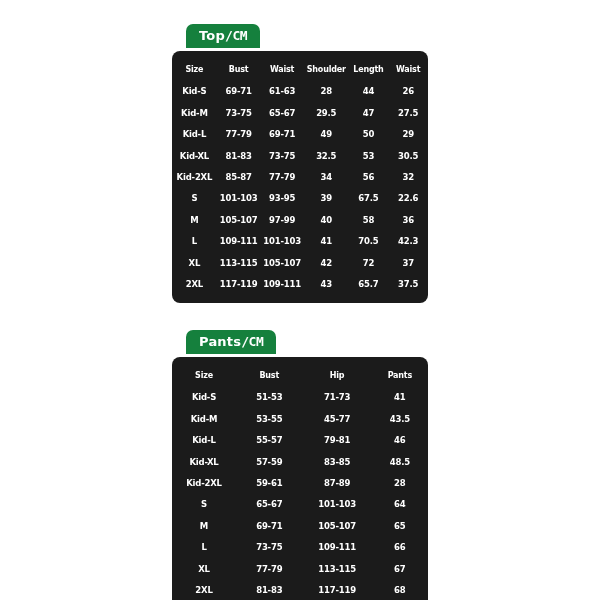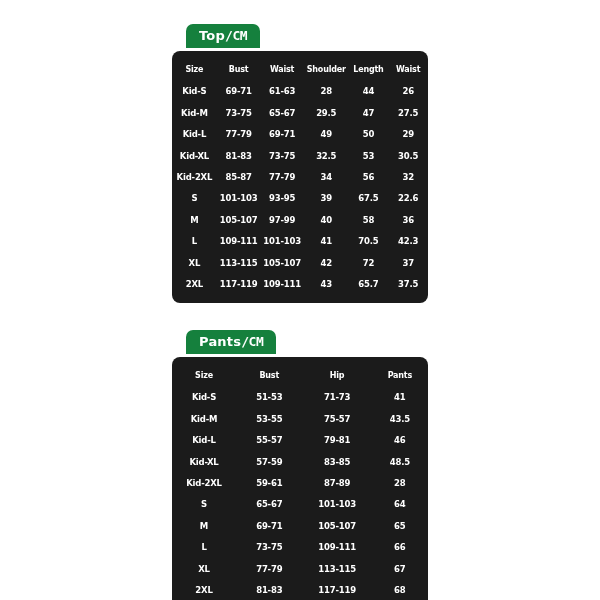--- a/index.html
+++ b/index.html
@@ -233,21 +233,21 @@
       <tbody>
         <tr>
             <td>Kid-S</td>
             <td>51-53</td>
             <td>71-73</td>
             <td>41</td>
           </tr>
         <tr>
             <td>Kid-M</td>
             <td>53-55</td>
-            <td>75-57</td>
+            <td>45-77</td>
             <td>43.5</td>
           </tr>
         <tr>
             <td>Kid-L</td>
             <td>55-57</td>
             <td>79-81</td>
             <td>46</td>
           </tr>
         <tr>
             <td>Kid-XL</td>

